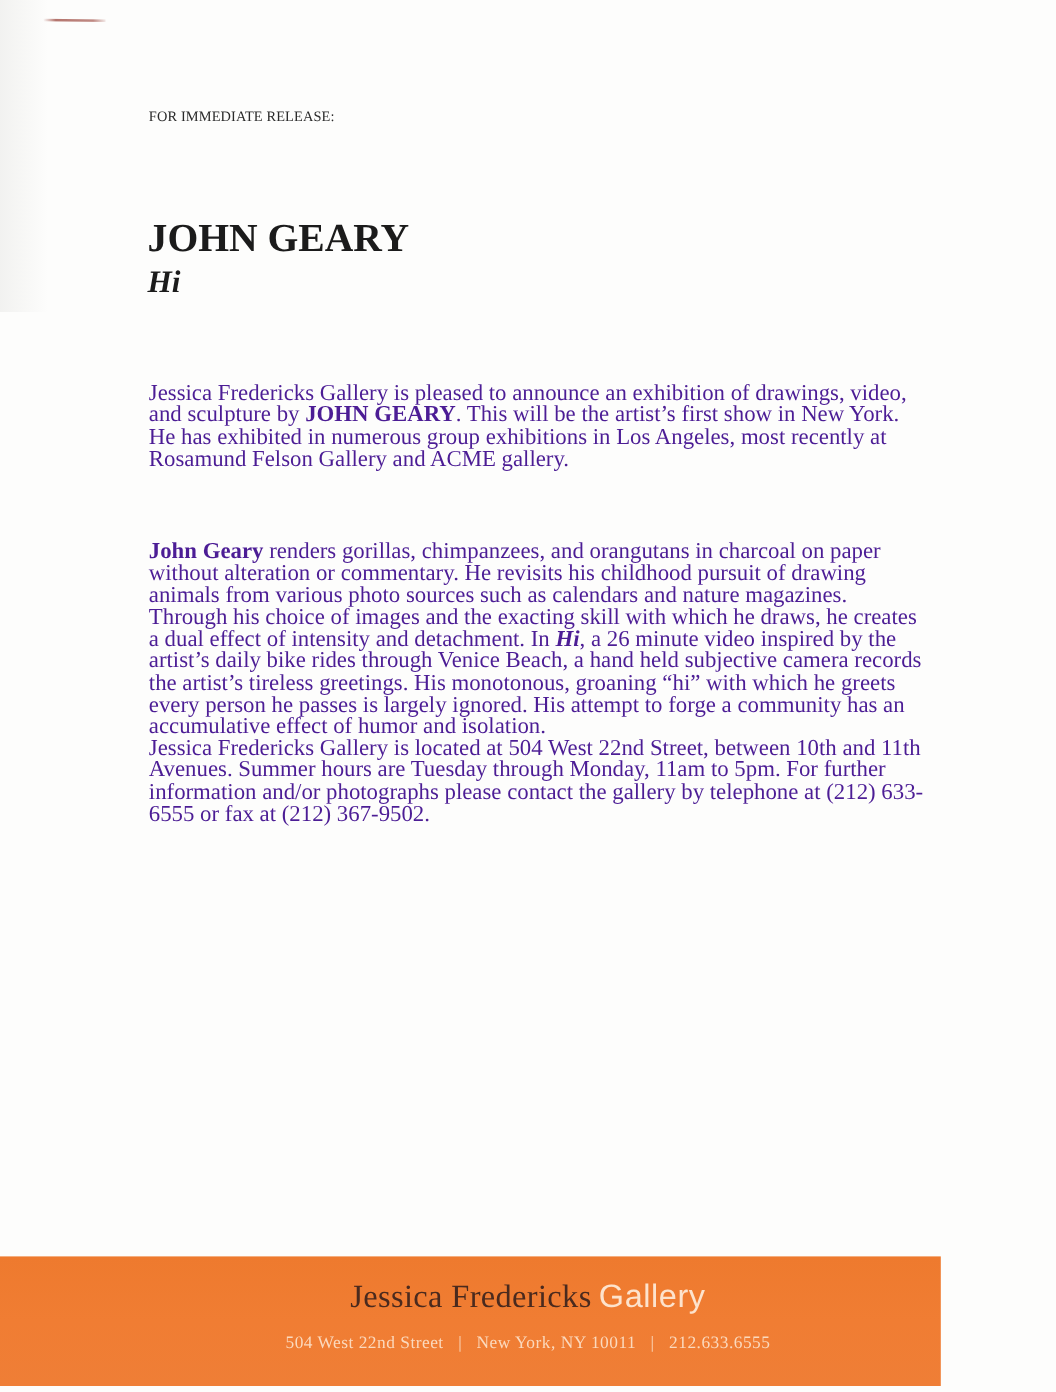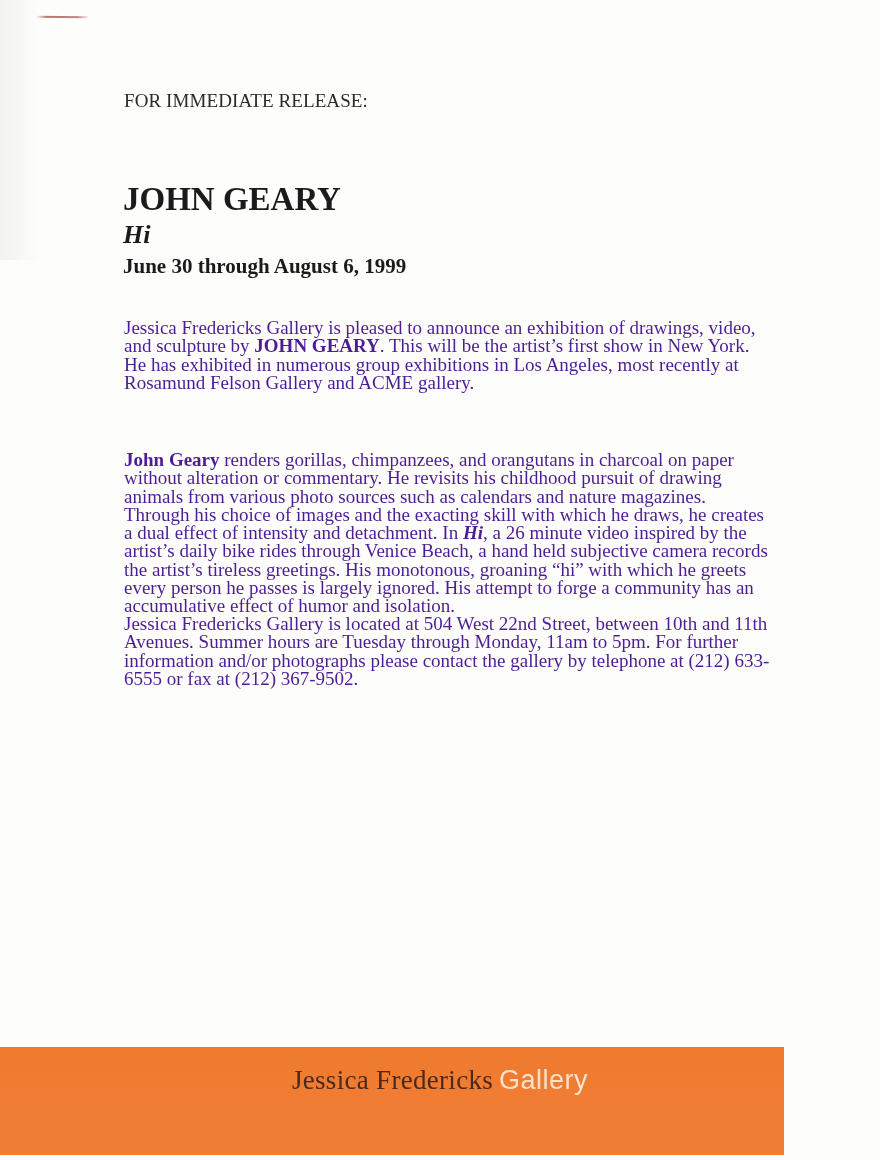--- a/index.html
+++ b/index.html
@@ -21,21 +21,21 @@
       top: 16px;
       width: 52px;
       height: 2px;
       background: linear-gradient(90deg, rgba(150,60,50,0.0), rgba(150,60,50,0.7) 20%, rgba(150,60,50,0.6) 80%, rgba(150,60,50,0.1));
       transform: rotate(0.6deg);
     }
     .release-label {
       position: absolute;
       left: 124px;
       top: 90px;
-      font-size: 19px;
+      font-size: 12px;
       letter-spacing: 0.1px;
       color: #2a2a2a;
     }
     .header-block {
       position: absolute;
       left: 123px;
       top: 180px;
     }
     .artist-name {
       font-size: 33px;
@@ -133,26 +133,32 @@
 <body>
 
 <div class="scan-shadow"></div>
 <div class="pen-mark"></div>
 
 <div class="release-label">FOR IMMEDIATE RELEASE:</div>
 
 <div class="header-block">
   <h1 class="artist-name">JOHN GEARY</h1>
   <h2 class="show-title">Hi</h2>
-  <h3 class="show-dates">June 30 through August 6, 1999</h3>
 </div>
 
 <p class="body-text p1"><span>Jessica Fredericks Gallery is pleased to announce an exhibition of drawings, video, and sculpture by </span><b>JOHN GEARY</b><span>. This will be the artist’s first show in New York. He has exhibited in numerous group exhibitions in Los Angeles, most recently at Rosamund Felson Gallery and ACME gallery.</span></p>
 
 <p class="body-text p2"><b>John Geary</b><span> renders gorillas, chimpanzees, and orangutans in charcoal on paper without alteration or commentary. He revisits his childhood pursuit of drawing animals from various photo sources such as calendars and nature magazines. Through his choice of images and the exacting skill with which he draws, he creates a dual effect of intensity and detachment. In </span><i>Hi</i><span>, a 26 minute video inspired by the artist’s daily bike rides through Venice Beach, a hand held subjective camera records the artist’s tireless greetings. His monotonous, groaning “hi” with which he greets every person he passes is largely ignored. His attempt to forge a community has an accumulative effect of humor and isolation.</span></p>
 
 <p class="body-text p3"><span>Jessica Fredericks Gallery is located at 504 West 22nd Street, between 10th and 11th Avenues. Summer hours are Tuesday through Monday, 11am to 5pm. For further information and/or photographs please contact the gallery by telephone at (212) 633-6555 or fax at (212) 367-9502.</span></p>
 
 <div class="footer-band">
   <div class="footer-name">
     <span class="footer-name-main">Jessica Fredericks</span><span class="footer-name-gallery">Gallery</span>
   </div>
+  <div class="footer-contact">
+    <span>504 West 22nd Street</span>
+    <span class="sep">|</span>
+    <span>New York, NY 10011</span>
+    <span class="sep">|</span>
+    <span>212.633.6555</span>
+  </div>
 </div>
 
 </body></html>

